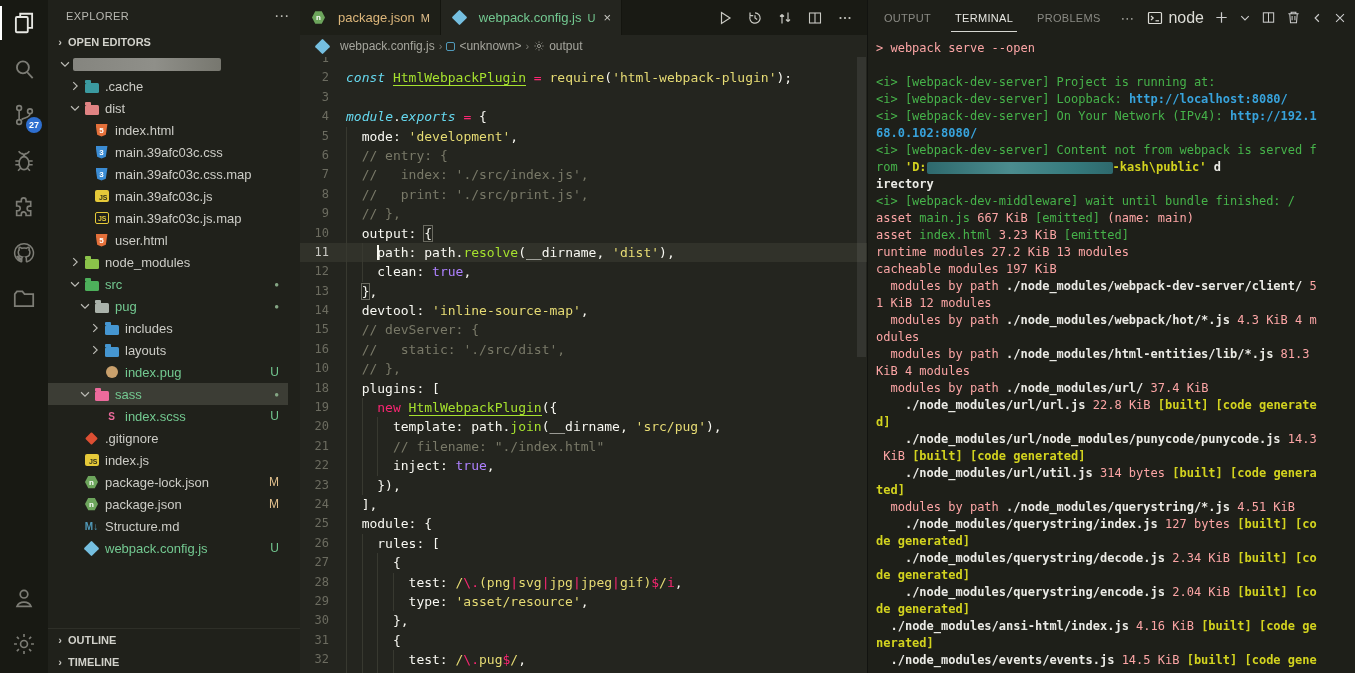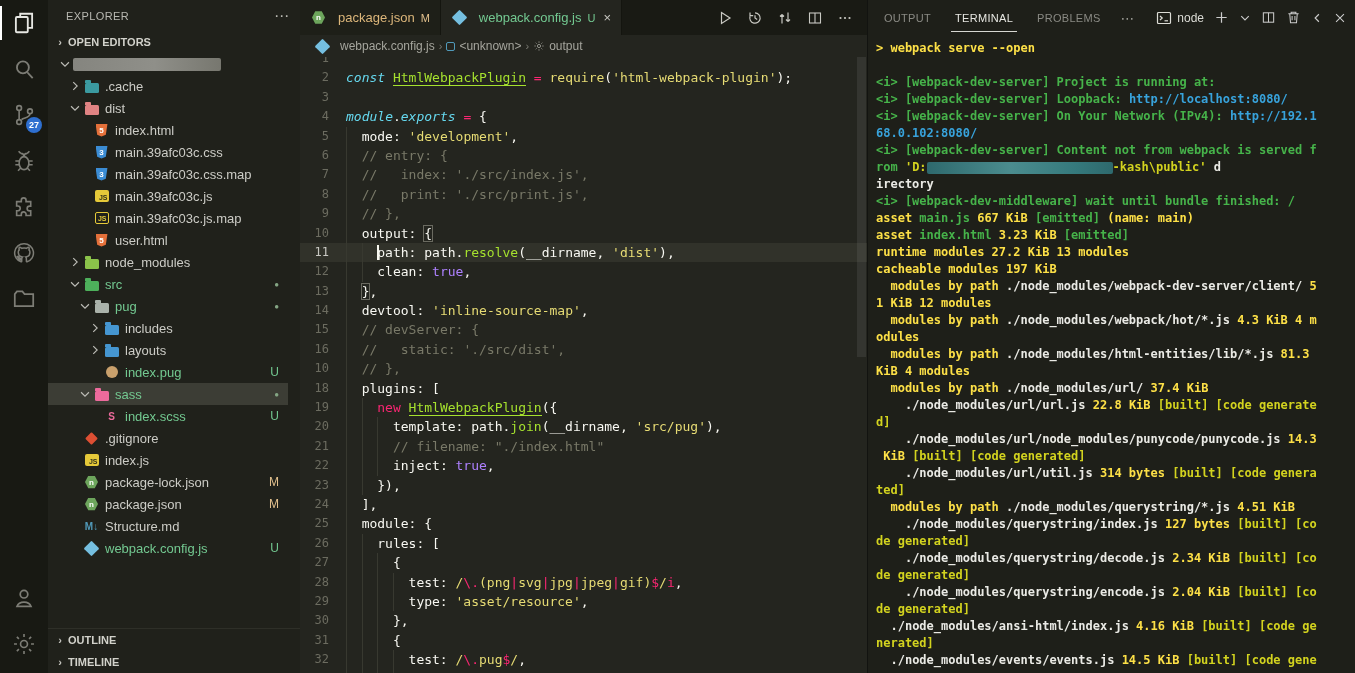--- a/index.html
+++ b/index.html
@@ -81,25 +81,25 @@
   .ed-scroll { position:absolute; right:1px; top:57px; width:9px; height:300px; background:rgba(150,150,150,.15); z-index:13; }
 
   
   .panel { position:absolute; left:867px; top:0; width:488px; height:673px; background:#1e1f19; border-left:1px solid #121310; }
   .panel-header { height:35px; display:flex; align-items:center; padding:0 8px 0 12px; }
   .ptab { font-size:11px; letter-spacing:.3px; color:#8a8a84; padding:9px 4px 7px; margin-right:16px; cursor:pointer; border-bottom:1px solid transparent; }
   .ptab.active { color:#e7e7e2; border-bottom-color:#d7d7d2; }
   .p-more { color:#9a9a94; font-size:14px; letter-spacing:1px; margin-right:10px; cursor:pointer; }
   .p-actions { margin-left:auto; display:flex; align-items:center; gap:10px; color:#cccccc; }
   .p-actions .icn { cursor:pointer; }
-  .p-node { display:flex; align-items:center; gap:5px; font-size:12px; color:#dcdcd6; cursor:pointer; }
+  .p-node { display:flex; align-items:center; gap:5px; font-size:16px; color:#dcdcd6; cursor:pointer; }
   .terminal { position:absolute; top:36px; left:0; right:0; bottom:0; padding:5px 0 0 8px; font-family:"DejaVu Sans Mono",monospace; font-size:12px; overflow:hidden; }
   .tline { white-space:pre; height:17px; }
-  .t-d { color:#fde047;font-weight:bold; }
-  .t-g { color:#46b34a; font-weight:bold; }
+  .t-d { color:#fca5a5; }
+  .t-g { color:#46b34a; font-weight:normal; }
   .t-y { color:#d3d31f; font-weight:bold; }
   .t-c { color:#38a3dc; font-weight:bold; }
   .t-w { color:#eaeae5; font-weight:bold; }
   .t-p { color:#eaeae5; font-weight:bold; }
   .t-redact { display:inline-block; width:186px; height:12px; border-radius:2px; vertical-align:middle;
     background:linear-gradient(90deg,#2e696d,#4b8c8e 45%,#35797c 80%,#2e696d); }
 </style>
 </head>
 <body>
 

